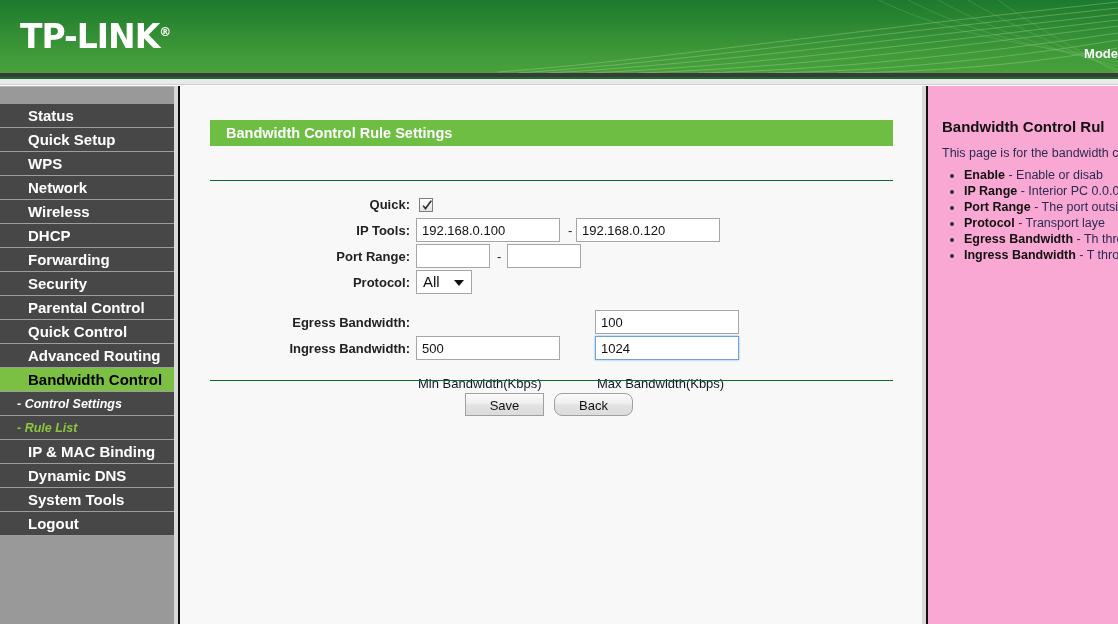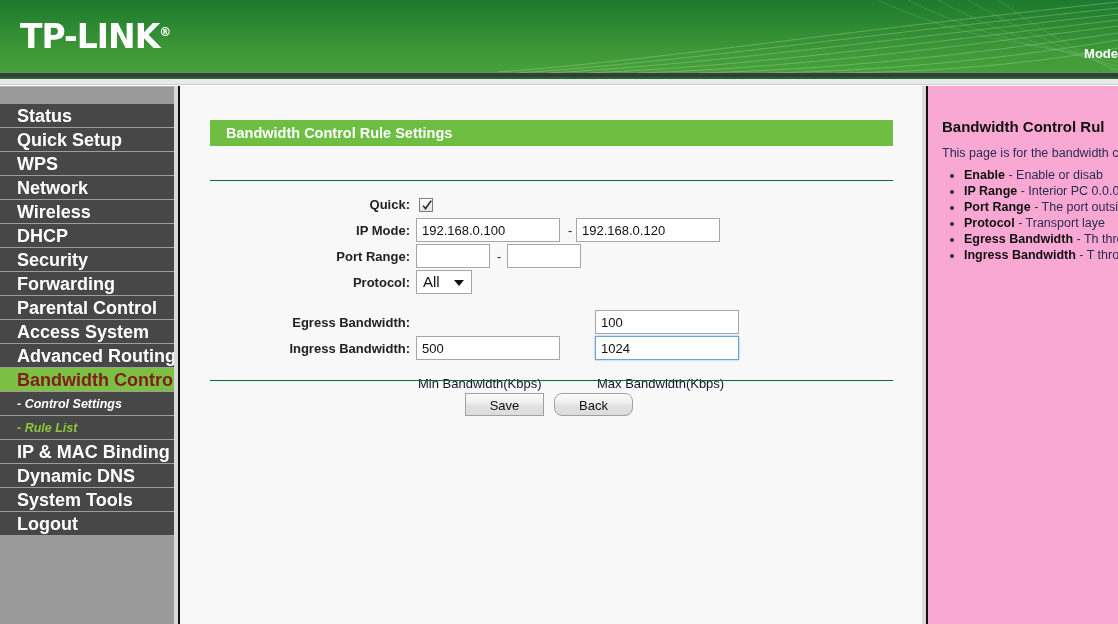--- a/index.html
+++ b/index.html
@@ -104,31 +104,31 @@
     height: 17px;
     background: #999999;
   }
   .menu-item {
     position: relative;
     width: 174px;
     height: 24px;
     line-height: 24px;
     background: #474747;
     color: #ffffff;
-    font-size: 18px;
-    font-weight: bold;
-    padding-left: 17px;
+    font-size: 15px;
+    font-weight: bold;
+    padding-left: 28px;
     border-bottom: 1px solid #9d9d9d;
     white-space: nowrap;
     cursor: pointer;
     font-family: "Liberation Sans", sans-serif;
   }
   .menu-item.active {
     background: #7bc043;
-    color: #7f1d1d;
+    color: #000000;
   }
   .menu-item.sub {
     font-size: 12.5px;
     padding-left: 17px;
     font-style: italic;
   }
   .menu-item.sub-active {
     color: #8cc63e;
   }
 
@@ -362,24 +362,24 @@
   <div class="header-light-strip"></div>
 
   <div class="sidebar" id="sidebar">
     <div class="sidebar-top-gap"></div>
   <div class="menu-item">Status</div>
       <div class="menu-item">Quick Setup</div>
       <div class="menu-item">WPS</div>
       <div class="menu-item">Network</div>
       <div class="menu-item">Wireless</div>
       <div class="menu-item">DHCP</div>
+      <div class="menu-item">Forwarding</div>
       <div class="menu-item">Security</div>
-      <div class="menu-item">Forwarding</div>
       <div class="menu-item">Parental Control</div>
-      <div class="menu-item">Access System</div>
+      <div class="menu-item">Quick Control</div>
       <div class="menu-item">Advanced Routing</div>
       <div class="menu-item active">Bandwidth Control</div>
       <div class="menu-item sub">- Control Settings</div>
       <div class="menu-item sub sub-active">- Rule List</div>
       <div class="menu-item">IP &amp; MAC Binding</div>
       <div class="menu-item">Dynamic DNS</div>
       <div class="menu-item">System Tools</div>
       <div class="menu-item">Logout</div>
     </div>
   <div class="sidebar-gutter"></div>
@@ -395,21 +395,21 @@
       <div class="row" style="top:106px;">
         <div class="label">Quick:</div>
         <div class="cb" id="enable-cb" style="left:239px;">
           <svg width="13" height="14" viewBox="0 0 13 14">
             <path d="M1.5 7 L4.5 11 L11 2 L9.6 1.2 L4.4 8.2 L2.6 6.2 Z" fill="#2b2b2b"></path>
           </svg>
         </div>
       </div>
 
       <div class="row" style="top:132px;">
-        <div class="label">IP Mode:</div>
+        <div class="label">IP Tools:</div>
         <input class="txt" style="left: 236px; width: 144px;" type="text" value="192.168.0.100">
         <div class="dash" style="left:388px;">-</div>
         <input class="txt" style="left: 396px; width: 144px;" type="text" value="192.168.0.120">
       </div>
 
       <div class="row" style="top:158px;">
         <div class="label">Port Range:</div>
         <input class="txt" style="left: 236px; width: 74px;" type="text" value="">
         <div class="dash" style="left:317px;">-</div>
         <input class="txt" style="left: 327px; width: 74px;" type="text" value="">

